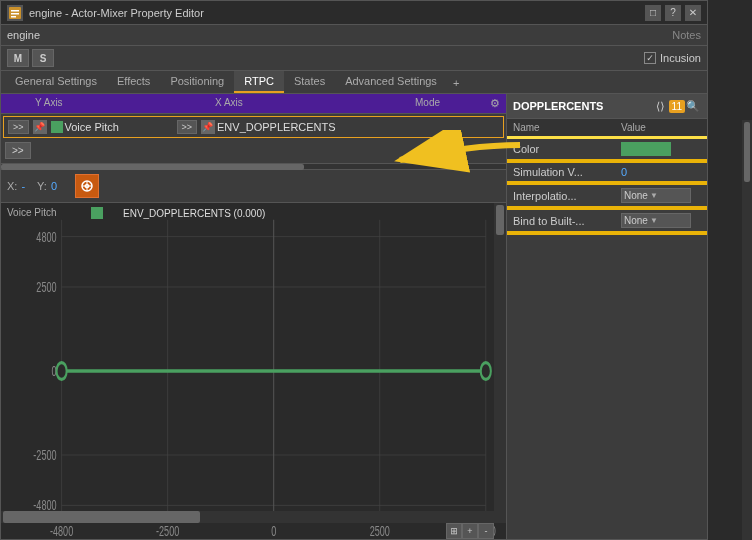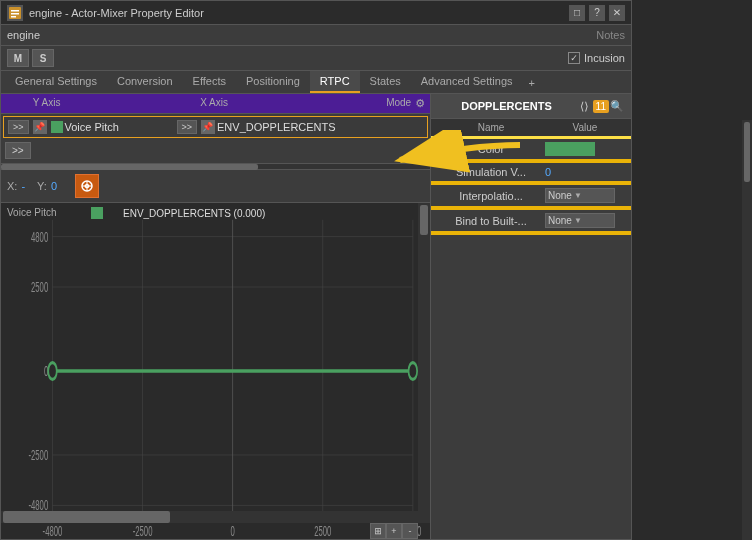--- a/index.html
+++ b/index.html
@@ -1,18 +1,18 @@
 <!DOCTYPE html>
 <html><head>
   <meta charset="utf-8">
   <style>
     * { box-sizing: border-box; margin: 0; padding: 0; }
     body { background: #2a2a2a; font-family: 'Segoe UI', Arial, sans-serif; font-size: 11px; color: #ccc; width: 752px; height: 540px; overflow: hidden; }
 
-    .window { width: 632px; height: 540px; background: #3c3c3c; border: 1px solid #555; display: flex; flex-direction: column; }
+    .window { width: 708px; height: 540px; background: #3c3c3c; border: 1px solid #555; display: flex; flex-direction: column; }
 
     .title-bar { background: #2b2b2b; height: 24px; display: flex; align-items: center; padding: 0 6px; border-bottom: 1px solid #555; flex-shrink: 0; }
     .title-bar-icon { width: 16px; height: 16px; background: #555; margin-right: 6px; display: flex; align-items: center; justify-content: center; }
     .title-bar-text { color: #ccc; font-size: 11px; flex: 1; }
     .title-bar-buttons { display: flex; gap: 4px; }
     .title-btn { width: 16px; height: 16px; background: #555; border: none; color: #ccc; cursor: pointer; font-size: 10px; display: flex; align-items: center; justify-content: center; }
 
     .window-body { display: flex; flex-direction: column; flex: 1; overflow: hidden; }
 
     .top-row { display: flex; align-items: center; padding: 4px 6px; background: #3c3c3c; border-bottom: 1px solid #555; flex-shrink: 0; }
@@ -61,21 +61,21 @@
     .chart-title { position: absolute; top: 4px; left: 6px; color: #aaa; font-size: 10px; }
     .chart-legend { position: absolute; top: 4px; left: 90px; display: flex; align-items: center; gap: 4px; }
     .legend-color { width: 12px; height: 12px; background: #4a9; }
     .legend-text { color: #ddd; font-size: 10px; padding-left: 16px; }
     .chart-scrollbar-v { position: absolute; right: 0; top: 0; bottom: 16px; width: 12px; background: #333; }
     .chart-scrollbar-h { position: absolute; bottom: 16px; left: 0; right: 12px; height: 12px; background: #333; }
     .chart-ctrl-btn { width: 16px; height: 16px; background: #555; border: 1px solid #666; color: #ccc; font-size: 9px; display: flex; align-items: center; justify-content: center; cursor: pointer; }
 
     svg.chart-svg { width: 100%; height: 100%; }
 
-    .right-panel { width: 200px; display: flex; flex-direction: column; background: #3c3c3c; flex-shrink: 0; text-align: center; }
+    .right-panel { width: 200px; display: flex; flex-direction: column; background: #3c3c3c; flex-shrink: 0; }
 
     .doppler-header { display: flex; align-items: center; background: #4a4a4a; border-bottom: 1px solid #555; padding: 4px 6px; }
     .doppler-title { color: #fff; font-size: 11px; font-weight: bold; flex: 1; }
     .doppler-icon { margin-left: 4px; }
     .doppler-count { background: #e8a020; color: #fff; font-size: 10px; padding: 1px 3px; border-radius: 2px; margin-left: 4px; }
     .search-btn { width: 16px; height: 16px; color: #aaa; cursor: pointer; display: flex; align-items: center; justify-content: center; }
 
     .prop-table { flex: 1; overflow-y: auto; }
     .prop-header { display: flex; background: #333; border-bottom: 3px solid #fde047; padding: 3px 6px; }
     .prop-header-name { flex: 1; color: #aaa; font-size: 10px; }
@@ -127,21 +127,20 @@
       <button class="ms-btn">M</button>
       <button class="ms-btn">S</button>
       <div class="inclusion-check">
         <div class="check-box checked"></div>
         <span>Incusion</span>
       </div>
     </div>
 
     <div class="tabs-row">
       <div class="tab">General Settings</div>
-      <div class="tab">Conversion</div>
       <div class="tab">Effects</div>
       <div class="tab">Positioning</div>
       <div class="tab active">RTPC</div>
       <div class="tab">States</div>
       <div class="tab">Advanced Settings</div>
       <div class="tab-plus">+</div>
     </div>
 
     <div class="main-content">
 

